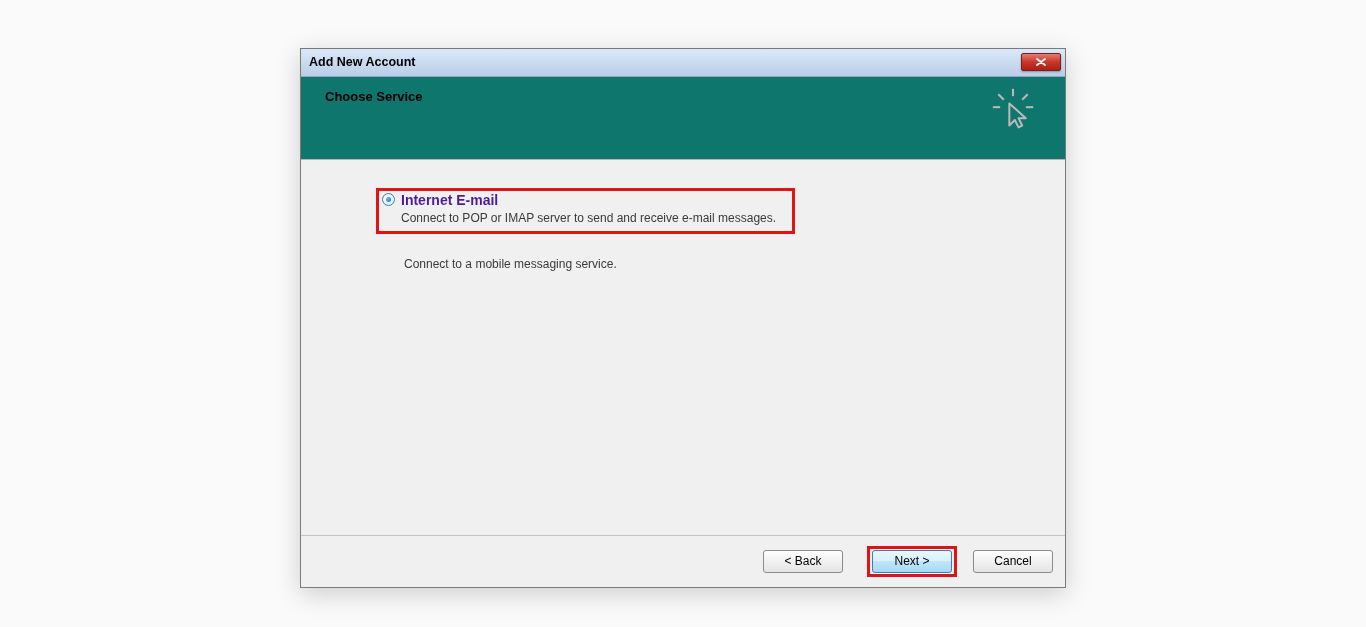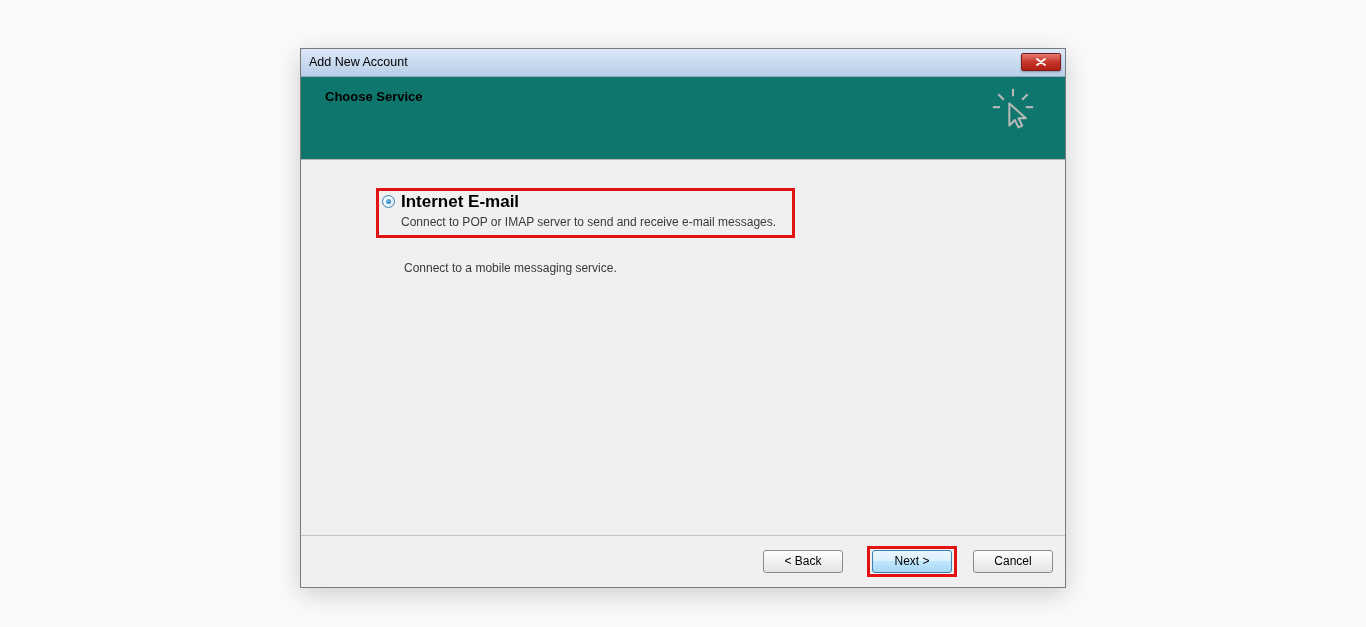--- a/index.html
+++ b/index.html
@@ -28,20 +28,21 @@
     background: linear-gradient(to bottom, #dbe8f8 0%, #b9cee8 100%);
     border-bottom: 1px solid #8fa7c4;
     display: flex;
     align-items: center;
     padding: 0 4px 0 8px;
   }
   .titlebar .title {
     flex: 1;
     font-size: 12.5px;
     color: #000;
+    font-weight: bold;
   }
   .close-btn {
     width: 40px;
     height: 18px;
     background: linear-gradient(to bottom, #e67a6f 0%, #c8372b 50%, #b01f14 100%);
     border: 1px solid #7a1f1f;
     border-radius: 2px;
     display: flex;
     align-items: center;
     justify-content: center;
@@ -100,22 +101,22 @@
   }
   .radio.checked::after {
     content: "";
     width: 5px;
     height: 5px;
     background: radial-gradient(circle at 35% 35%, #6fbfe8, #1a6aa6);
     border-radius: 50%;
   }
   .option .label {
     font-weight: bold;
-    font-size: 17px;
-    color: #000000;
+    font-size: 14px;
+    color: #4c1d95;
   }
   .option .desc {
     font-size: 12px;
     color: #3a3a3a;
     margin-left: 19px;
     margin-top: 3px;
   }
   .option.highlight {
     border: 3px solid #e11313;
     padding: 1px 3px 6px 3px;

